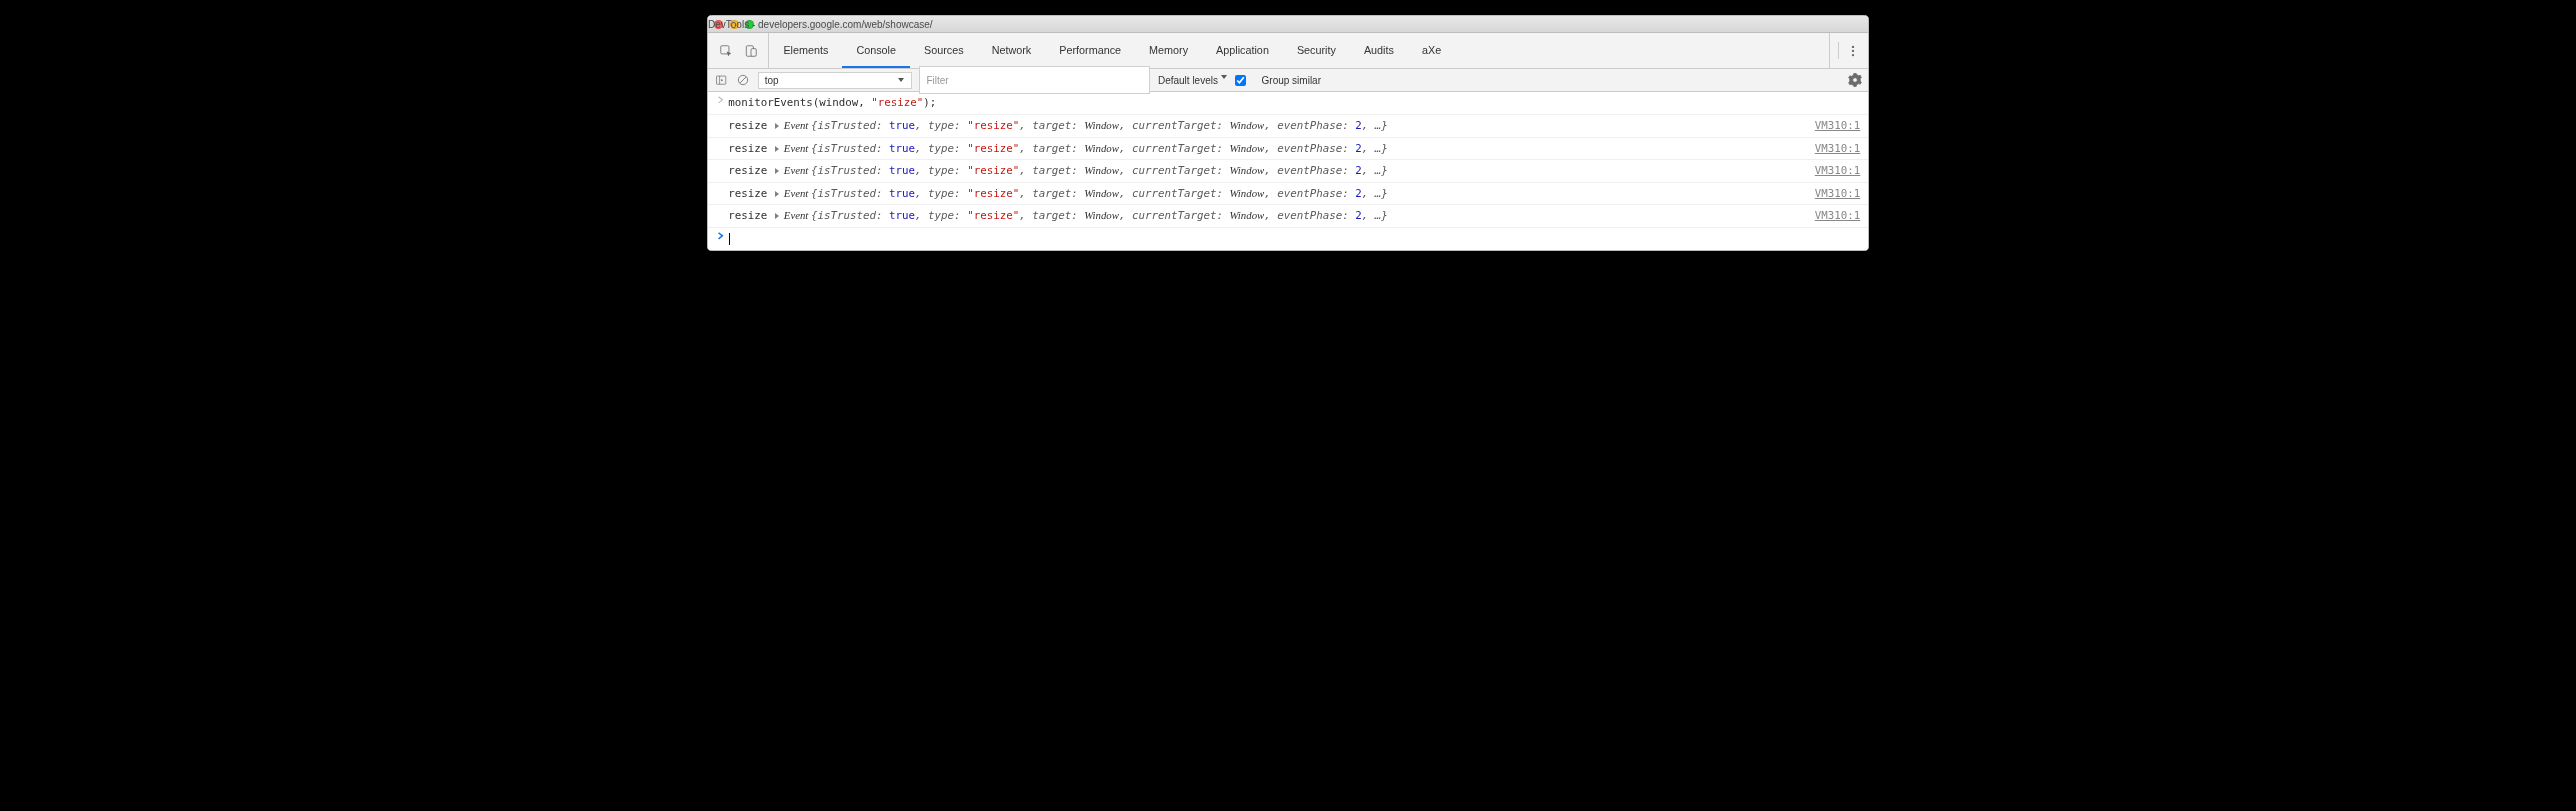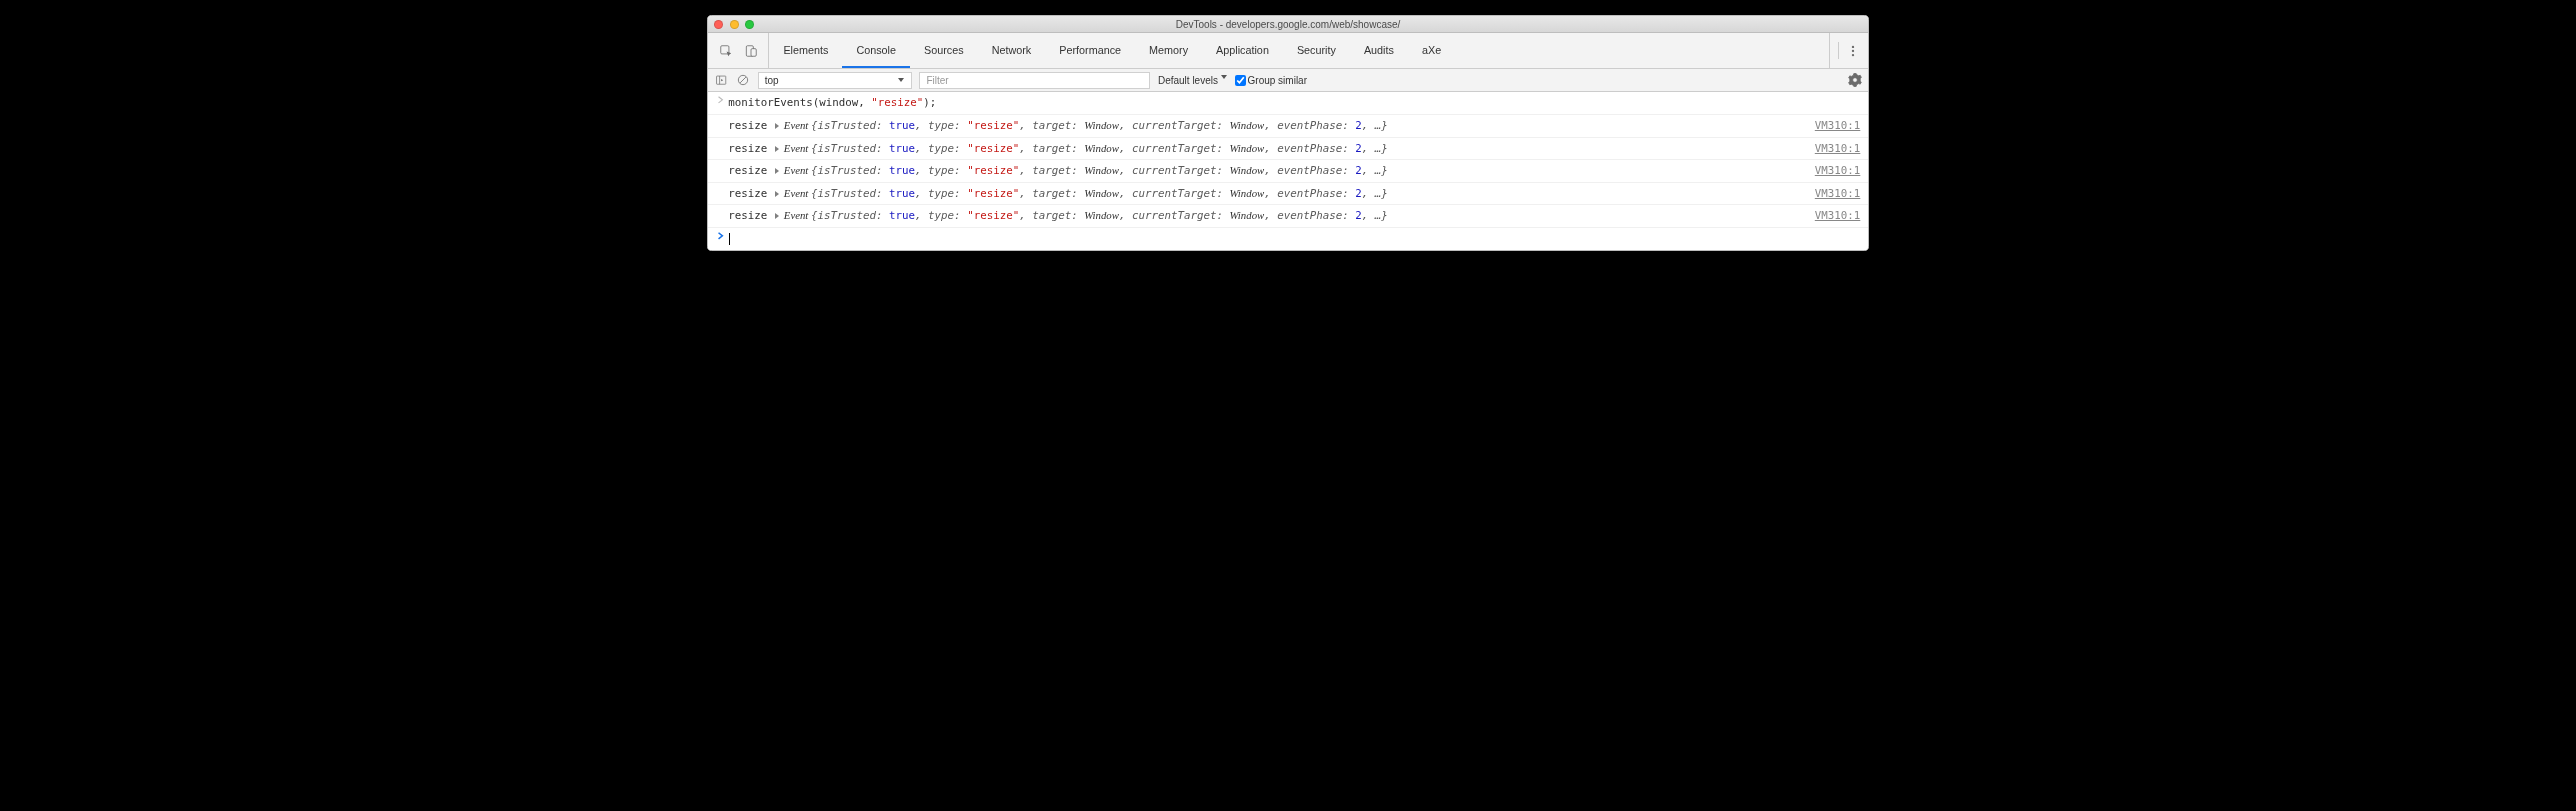--- a/index.html
+++ b/index.html
@@ -29,21 +29,21 @@
     align-items: center;
     padding: 0 6.2px;
     position: relative;
   }
   .traffic { display:flex; gap:6.2px; }
   .light { width:9.3px; height:9.3px; border-radius:50%; border:0.8px solid rgba(0,0,0,.15); }
   .red   { background:#ff5f57; }
   .yellow{ background:#febc2e; }
   .green { background:#28c840; }
   .title {
-    position:absolute; left:0; right:0; text-align:center;
+    position:absolute; left:0; right:0; 
     font-size:10px; color:#4a4a4a; pointer-events:none;
   }
   
   .tabbar {
     height: 36px;
     display:flex; align-items:center;
     border-bottom:0.8px solid #ccc;
     background:#f3f3f3;
   }
   .tabbar .left-tools {
@@ -85,31 +85,31 @@
     display:flex; align-items:center; gap:2px;
     background:#fff; border:0.8px solid #d0d0d0;
     height:17px; padding:0 6.2px; color:#333;
     font-size:10px;
     width:154px; justify-content:space-between;
   }
   .caret {
     width:0;height:0;border-left:3.9px solid transparent;border-right:3.9px solid transparent;border-top:4.6px solid #555;
   }
   .filter-input {
-    height:17px; width:231px;
+    height:28px; width:231px;
     border:0.8px solid #d0d0d0; background:#fff;
     padding:0 6.2px; font-size:10px;
     color:#333;
   }
   .filter-input::placeholder { color:#999; }
   .levels {
     display:flex; align-items:flex-start; gap:3.1px; color:#333; font-size:10px;
   }
   .chk {
-    display:flex; align-items:center; gap:2px; color:#333; font-size:10px;
+    display:flex; align-items:center; gap:16px; color:#333; font-size:10px;
   }
   .chk input { width:10.8px; height:10.8px; }
   .filterbar .spacer { flex:1; }
   .gear svg { width:14px; height:14px; fill:#6b6b6b; }
 
   
   .console {
     font-family: Menlo, Consolas, monospace;
     font-size: 10.8px;
     color:#303030;

